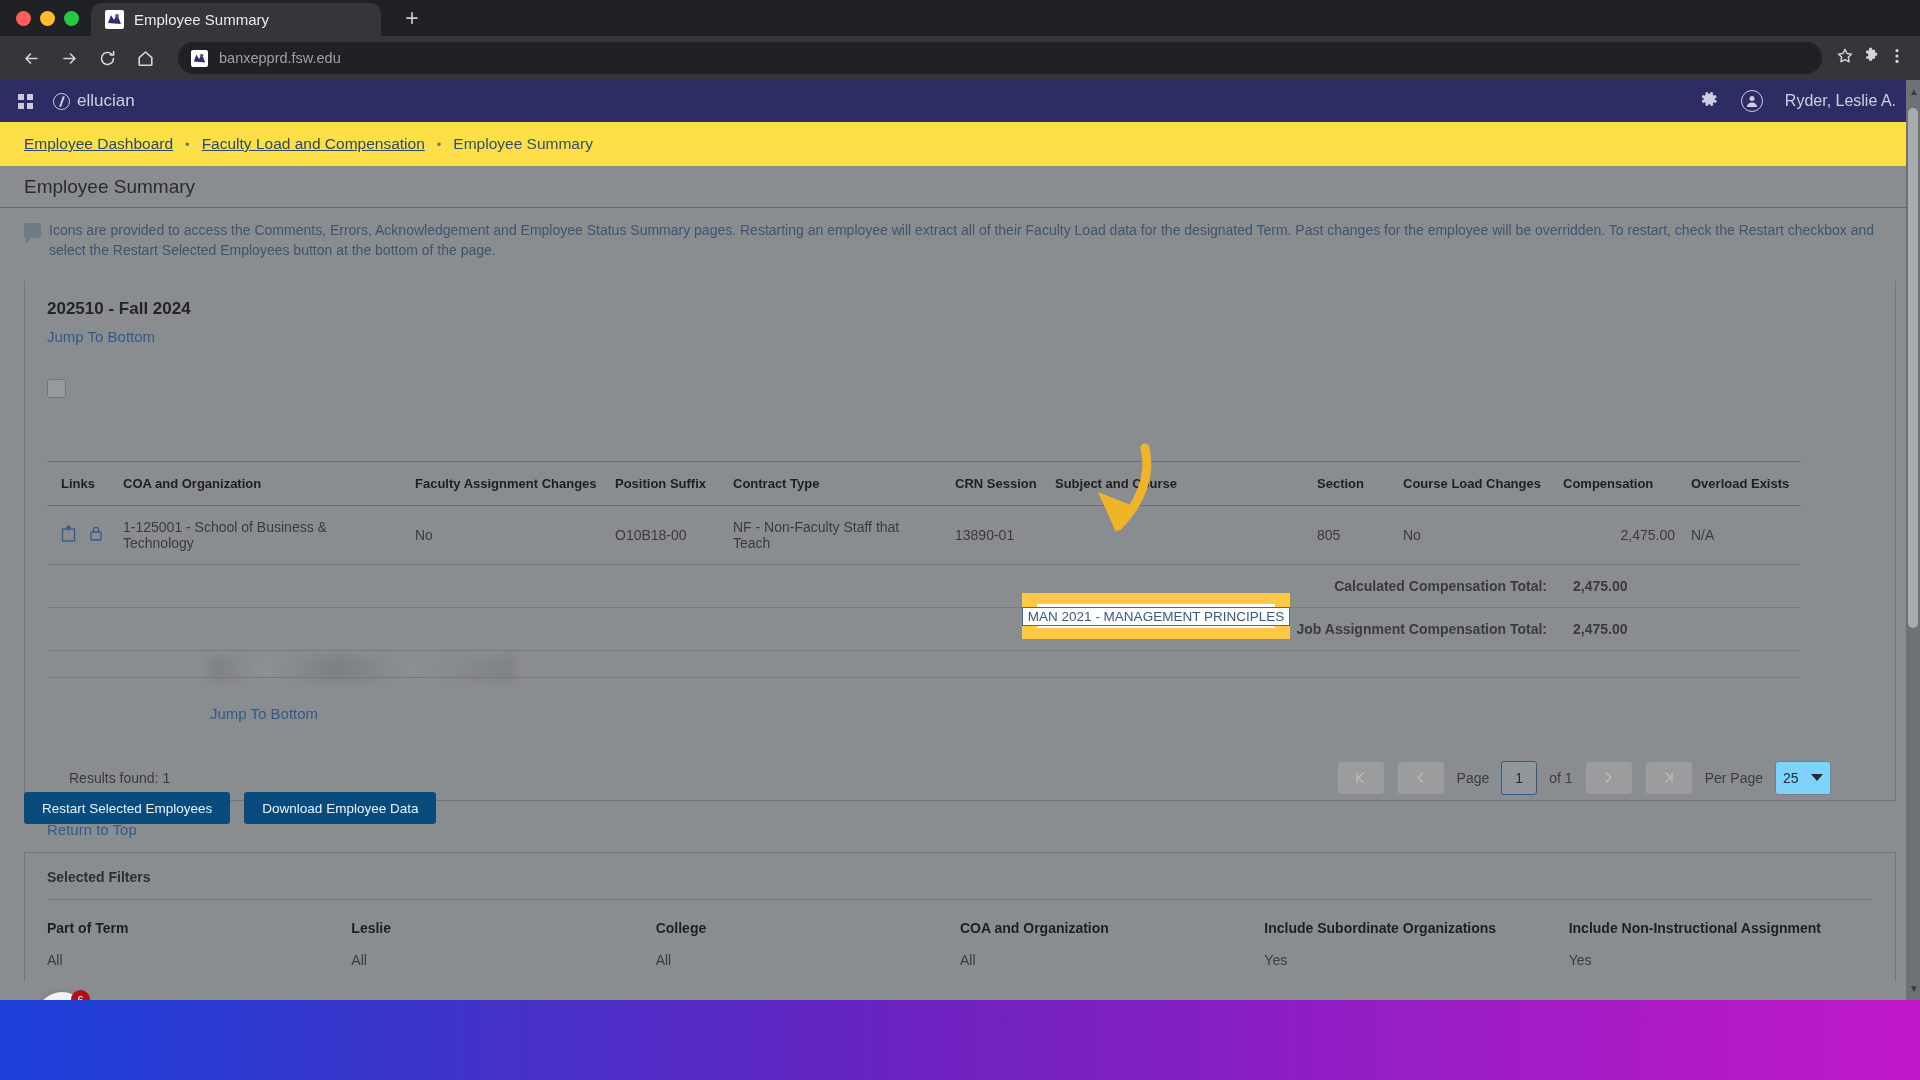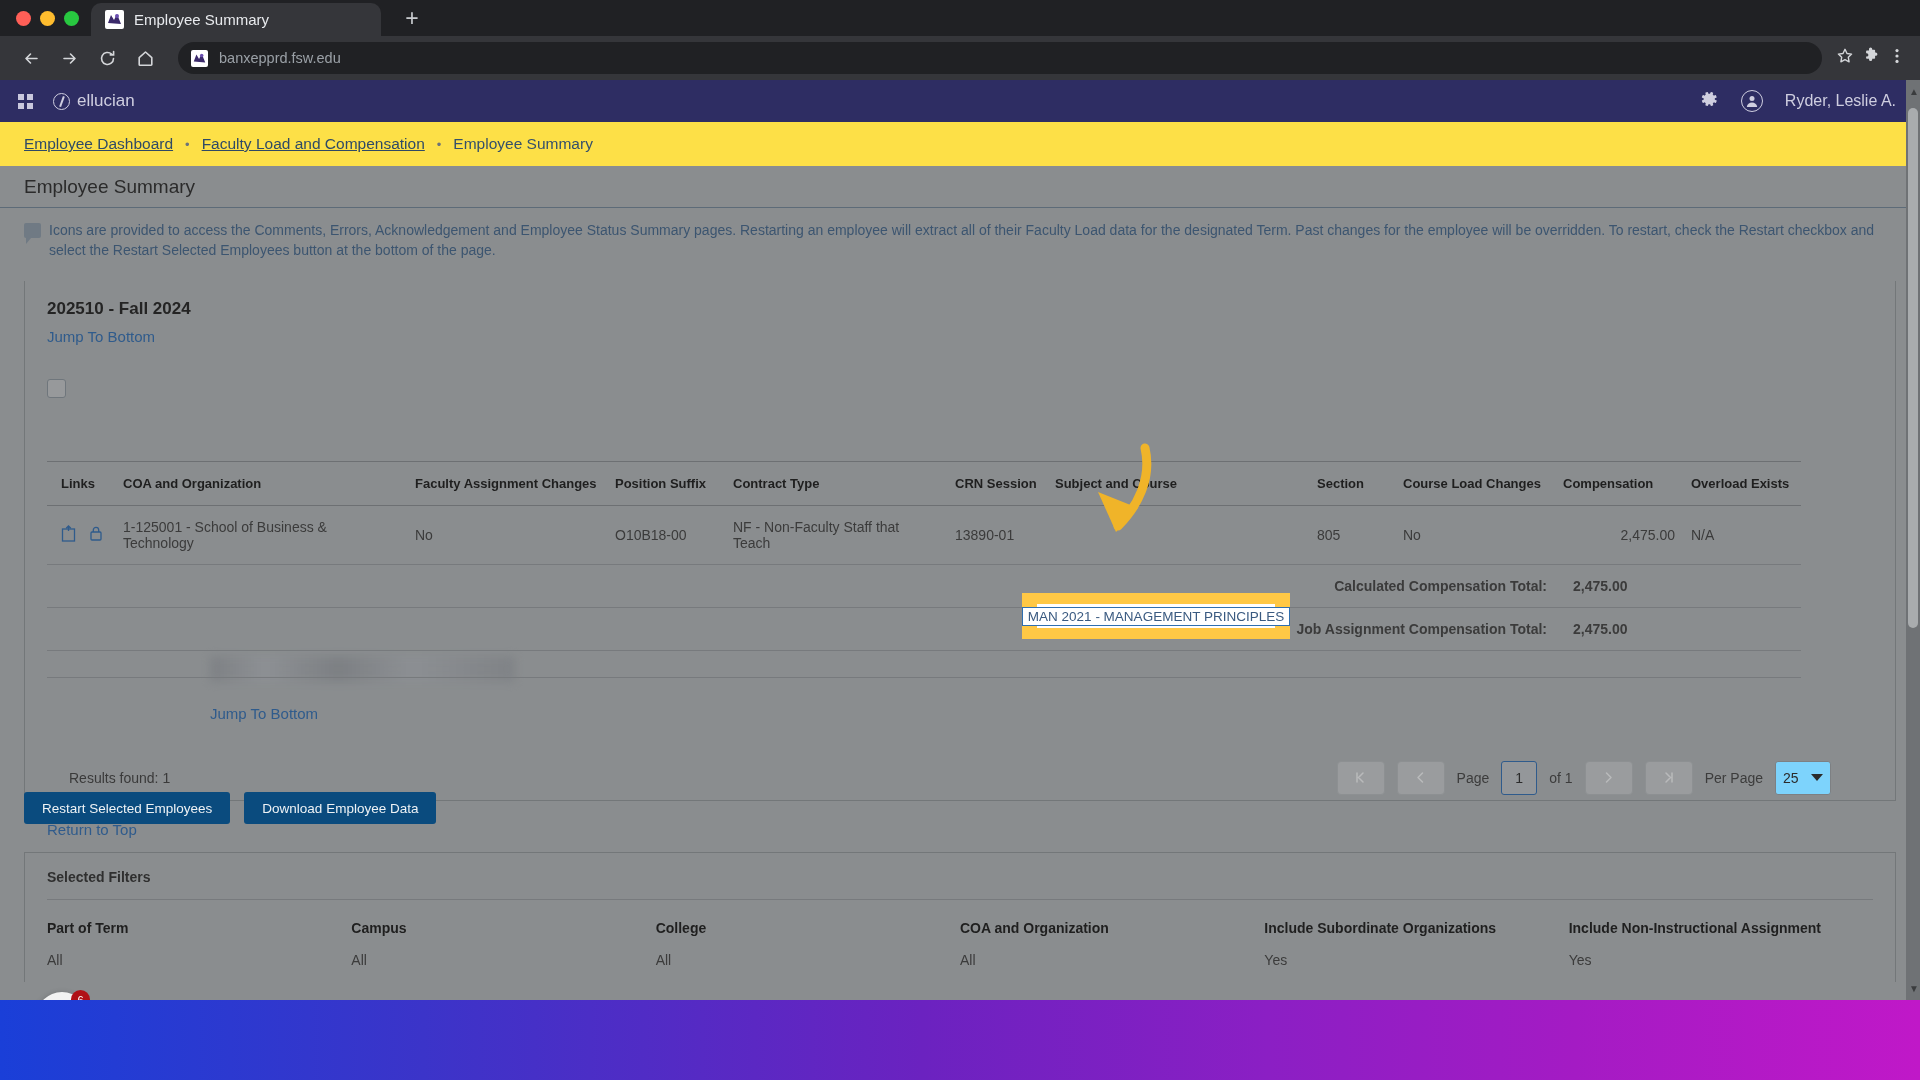--- a/index.html
+++ b/index.html
@@ -522,21 +522,21 @@
 
     <div class="filters">
       <div class="filters-title">Selected Filters</div>
       <div class="filters-rule"></div>
       <div class="filter-grid">
         <div>
             <div class="fh">Part of Term</div>
             <div class="fv">All</div>
           </div>
         <div>
-            <div class="fh">Campus</div>
+            <div class="fh">Leslie</div>
             <div class="fv">All</div>
           </div>
         <div>
             <div class="fh">College</div>
             <div class="fv">All</div>
           </div>
         <div>
             <div class="fh">COA and Organization</div>
             <div class="fv">All</div>
           </div>

